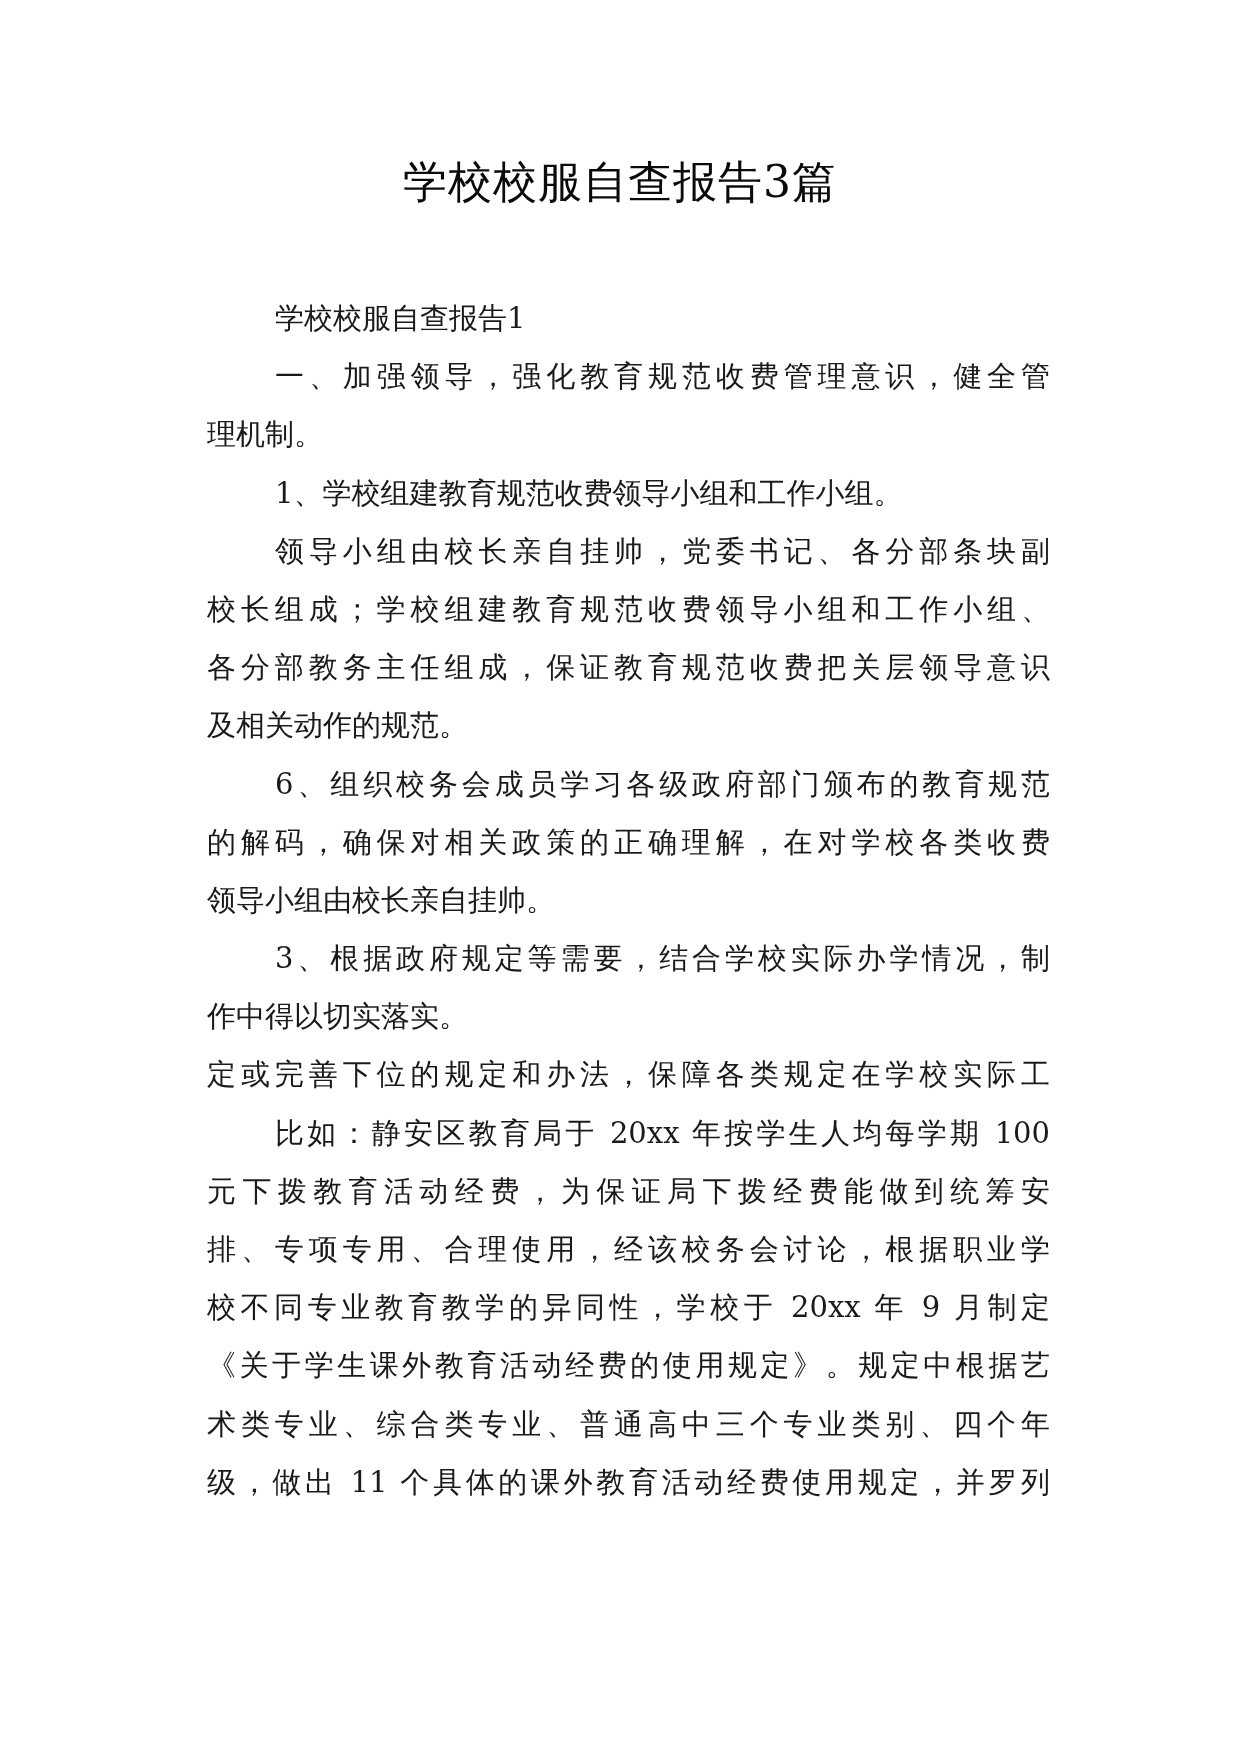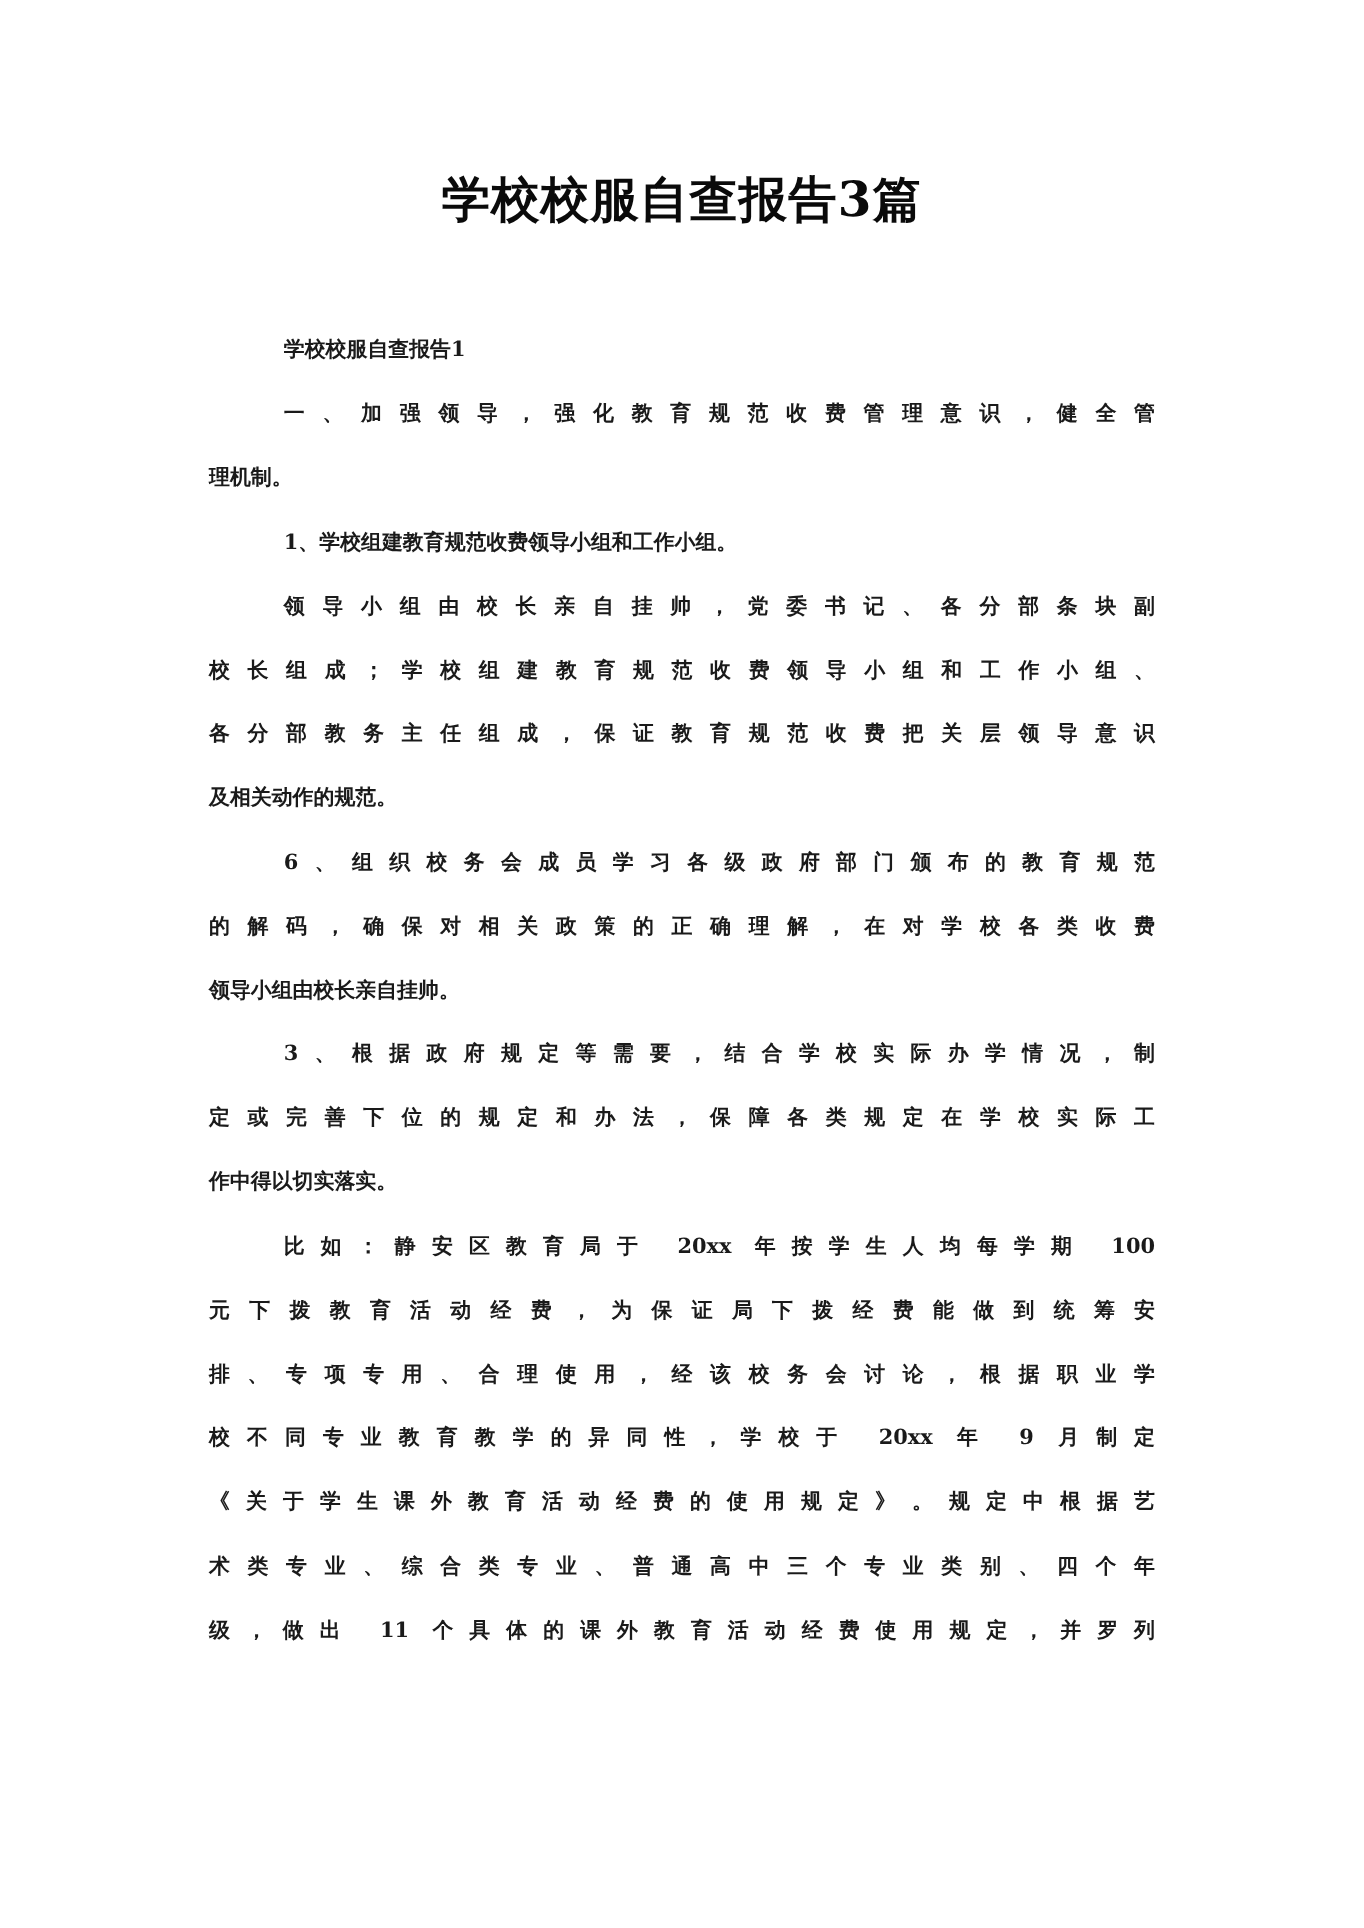--- a/index.html
+++ b/index.html
@@ -15,21 +15,20 @@
       color: #111111;
       font-family: "DejaVu Serif", "Liberation Serif", serif;
     }
     .page {
       position: absolute;
       left: 0;
       top: 0;
       width: 1240px;
       height: 1753px;
       background: #ffffff;
-      font-weight: bold;
     }
     .title {
       position: absolute;
       left: 0;
       width: 1240px;
       top: 150px;
       text-align: center;
       font-size: 44px;
       line-height: 64px;
       letter-spacing: 1px;
@@ -38,25 +37,26 @@
     .body {
       position: absolute;
       left: 190px;
       top: 289px;
       width: 860px;
     }
     .line {
       display: block;
       height: 58.2px;
       line-height: 58.2px;
-      font-size: 19px;
+      font-size: 29px;
       white-space: nowrap;
       text-align: justify;
       text-align-last: justify;
       color: #1a1a1a;
+      margin-left: 17px;
     }
     .line.indent {
       padding-left: 68px;
     }
     .line.last {
       text-align-last: left;
     }
   </style>
 </head>
 <body>
@@ -70,22 +70,22 @@
     <span class="line last">理机制。</span>
     <span class="line indent last">1、学校组建教育规范收费领导小组和工作小组。</span>
     <span class="line indent">领导小组由校长亲自挂帅，党委书记、各分部条块副</span>
     <span class="line">校长组成；学校组建教育规范收费领导小组和工作小组、</span>
     <span class="line">各分部教务主任组成，保证教育规范收费把关层领导意识</span>
     <span class="line last">及相关动作的规范。</span>
     <span class="line indent">6、组织校务会成员学习各级政府部门颁布的教育规范</span>
     <span class="line">的解码，确保对相关政策的正确理解，在对学校各类收费</span>
     <span class="line last">领导小组由校长亲自挂帅。</span>
     <span class="line indent">3、根据政府规定等需要，结合学校实际办学情况，制</span>
+    <span class="line last">作中得以切实落实。</span>
     <span class="line">定或完善下位的规定和办法，保障各类规定在学校实际工</span>
-    <span class="line last">作中得以切实落实。</span>
     <span class="line indent">比如：静安区教育局于 20xx 年按学生人均每学期 100</span>
     <span class="line">元下拨教育活动经费，为保证局下拨经费能做到统筹安</span>
     <span class="line">排、专项专用、合理使用，经该校务会讨论，根据职业学</span>
     <span class="line">校不同专业教育教学的异同性，学校于 20xx 年 9 月制定</span>
     <span class="line">《关于学生课外教育活动经费的使用规定》。规定中根据艺</span>
     <span class="line">术类专业、综合类专业、普通高中三个专业类别、四个年</span>
     <span class="line">级，做出 11 个具体的课外教育活动经费使用规定，并罗列</span>
   </div>
 </div>
 

